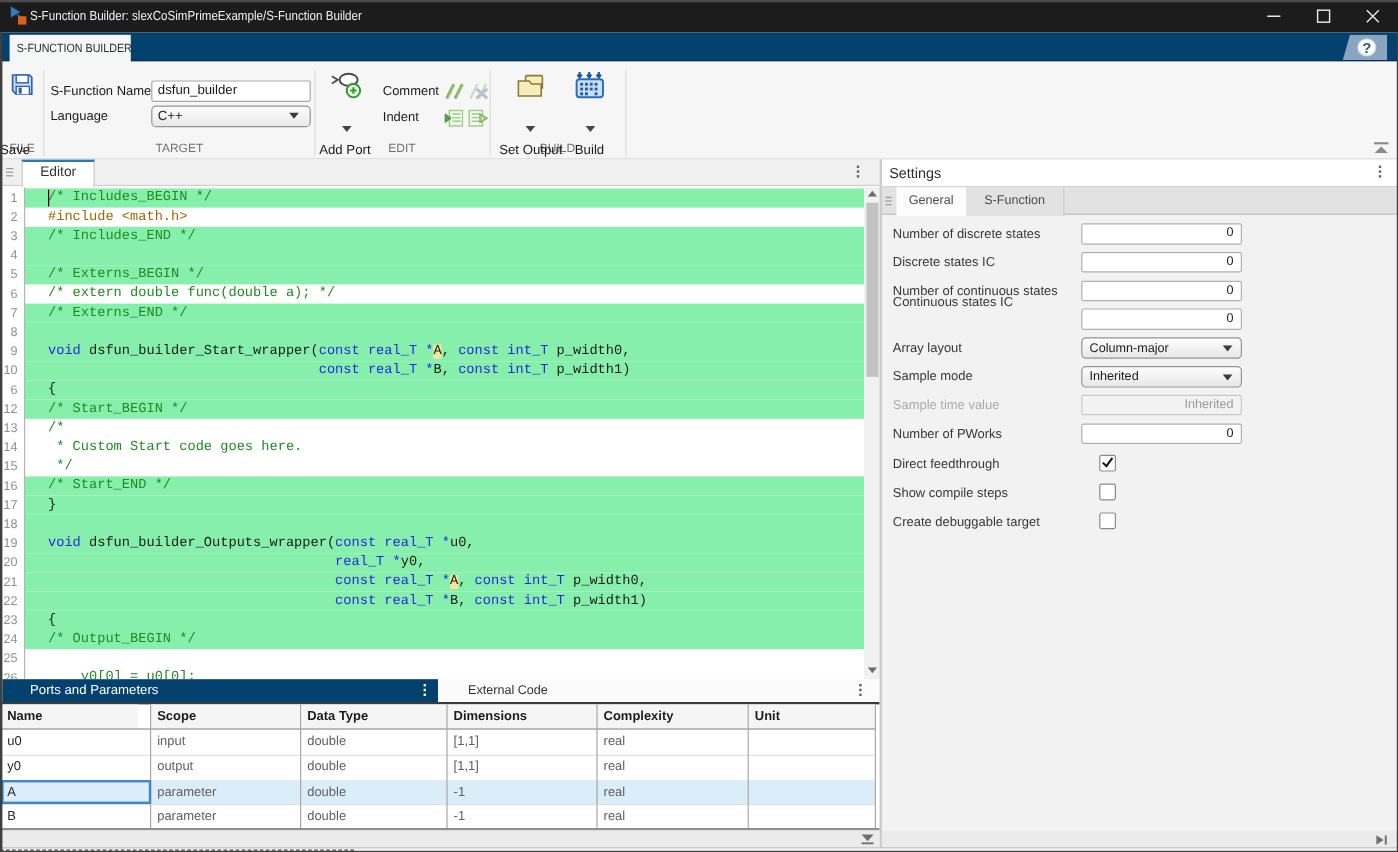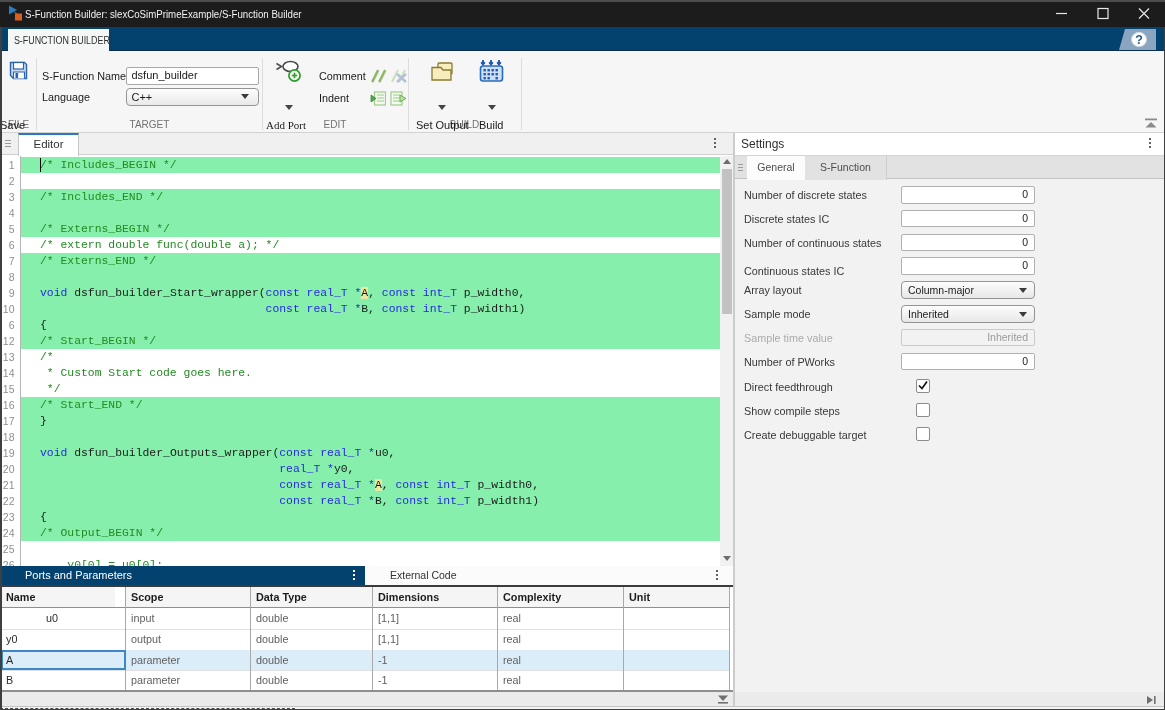--- a/index.html
+++ b/index.html
@@ -128,21 +128,21 @@
   <div class="abs ctl-label" style="left:42px;top:39px;">Language</div>
   <div class="abs dropdown" style="left:125.5px;top:35.5px;width:133px;height:18px;line-height:16.5px;">C++</div>
   <div class="abs dd-arrow" style="left:241px;top:42px;"></div>
 
   <svg class="abs" style="left:274px;top:8px" width="30" height="24" viewBox="0 0 30 24">
     <path d="M2.5 3.5 l5 3 -5 3" fill="none" stroke="#4a4a4a" stroke-width="1.5"></path>
     <ellipse cx="16.5" cy="6.5" rx="7.5" ry="5" fill="#fff" stroke="#4a4a4a" stroke-width="1.6"></ellipse>
     <circle cx="20.5" cy="15.5" r="5.6" fill="#f2faee" stroke="#2d9e2d" stroke-width="1.7"></circle>
     <path d="M20.5 12.8 v5.4 M17.8 15.5 h5.4" stroke="#2d9e2d" stroke-width="1.7"></path>
   </svg>
-  <div class="abs btntext" style="left:266px;width:46px;font-family:Liberation Serif, serif;">Add Port</div>
+  <div class="abs btntext" style="left:266px;width:46px;">Add Port</div>
   <div class="abs menu-arrow" style="left:285px;top:53px;"></div>
   <div class="abs ctl-label" style="left:319px;top:17.5px;">Comment</div>
   <svg class="abs" style="left:371px;top:17px" width="16" height="14" viewBox="0 0 16 14">
     <path d="M2 13.5 L8 1.5 M9 13.5 L15 1.5" stroke="#c9c9c9" stroke-width="1.6"></path>
       <path d="M1 13 L7 1 M8 13 L14 1" stroke="#86ba58" stroke-width="2"></path>
   </svg>
   <svg class="abs" style="left:391px;top:17px" width="17" height="14" viewBox="0 0 17 14">
     <path d="M1 13 L7 1 M8 13 L14 1" stroke="#ccdfbe" stroke-width="2"></path>
     <path d="M6 5 L15 13 M15 5 L6 13" stroke="#b3c2d4" stroke-width="2.6"></path>
   </svg>
@@ -201,20 +201,21 @@
     <div class="abs" id="edtab">Editor</div>
     <div class="abs dots3" style="left:713px;top:5px">
         <i></i>
         <i></i>
         <i></i>
       </div>
   </div>
   <div class="abs" id="editor">
       <div class="cl ro" style="top:1px"><span class="c-com">/* Includes_BEGIN */</span></div>
       <div class="num" style="top:1px">1</div>
+      <div class="cl " style="top:17px"><span class="c-pre">#include &lt;math.h&gt;</span></div>
       <div class="num" style="top:17px">2</div>
       <div class="cl ro" style="top:33px"><span class="c-com">/* Includes_END */</span></div>
       <div class="num" style="top:33px">3</div>
       <div class="cl ro" style="top:49px"></div>
       <div class="num" style="top:49px">4</div>
       <div class="cl ro" style="top:65px"><span class="c-com">/* Externs_BEGIN */</span></div>
       <div class="num" style="top:65px">5</div>
       <div class="cl " style="top:81px"><span class="c-com">/* extern double func(double a); */</span></div>
       <div class="num" style="top:81px">6</div>
       <div class="cl ro" style="top:97px"><span class="c-com">/* Externs_END */</span></div>
@@ -284,21 +285,21 @@
       </div>
   </div>
   <div class="abs" id="ptable">
       <div class="th" style="left:0px;width:114px">Name</div>
       <div class="th" style="left:125px;width:125px">Scope</div>
       <div class="th" style="left:250px;width:122px">Data Type</div>
       <div class="th" style="left:372px;width:125px">Dimensions</div>
       <div class="th" style="left:497px;width:126px">Complexity</div>
       <div class="th" style="left:623px;width:106px">Unit</div>
       <div class="rowline" style="top:20px;background:#8f8f8f"></div>
-      <div class="td" style="left:0px;top:21px;width:130px;color:#2a2a2a;margin-left:40px;">u0</div>
+      <div class="td" style="left:0px;top:21px;width:130px;color:#2a2a2a;">u0</div>
       <div class="td" style="left:125px;top:21px;width:125px;">input</div>
       <div class="td" style="left:250px;top:21px;width:122px;">double</div>
       <div class="td" style="left:372px;top:21px;width:125px;">[1,1]</div>
       <div class="td" style="left:497px;top:21px;width:126px;">real</div>
       <div class="td" style="left:623px;top:21px;width:106px;"></div>
       <div class="rowline" style="top:41.8px"></div>
       <div class="td" style="left:0px;top:41.8px;width:113px;color:#2a2a2a;">y0</div>
       <div class="td" style="left:125px;top:41.8px;width:125px;">output</div>
       <div class="td" style="left:250px;top:41.8px;width:122px;">double</div>
       <div class="td" style="left:372px;top:41.8px;width:125px;">[1,1]</div>
@@ -355,21 +356,21 @@
     <div class="abs" id="tab-general">General</div>
     <div class="abs" id="tab-sfun">S-Function</div>
   </div>
   <div class="abs" id="set-form" style="left:0;top:46px;width:429px;height:512px;">
       <div class="flabel" style="top:7px">Number of discrete states</div>
       <div class="finput" style="top:7px">0</div>
       <div class="flabel" style="top:30.8px">Discrete states IC</div>
       <div class="finput" style="top:30.8px">0</div>
       <div class="flabel" style="top:54.6px">Number of continuous states</div>
       <div class="finput" style="top:54.6px">0</div>
-      <div class="flabel" style="top:83px">Continuous states IC</div>
+      <div class="flabel" style="top:64px">Continuous states IC</div>
       <div class="finput" style="top:78.4px">0</div>
       <div class="flabel" style="top:102.2px">Array layout</div>
       <div class="fdrop" style="top:102.2px">Column-major</div>
       <div class="dd-arrow abs" style="left:284px;top:109.2px"></div>
       <div class="flabel" style="top:126px">Sample mode</div>
       <div class="fdrop" style="top:126px">Inherited</div>
       <div class="dd-arrow abs" style="left:284px;top:133px"></div>
       <div class="flabel" style="top:149.8px;color:#ababab">Sample time value</div>
       <div class="finput" style="top:149.8px;background:#f2f2f2;border-color:#cacaca;color:#9b9b9b">Inherited</div>
       <div class="flabel" style="top:173.6px">Number of PWorks</div>

